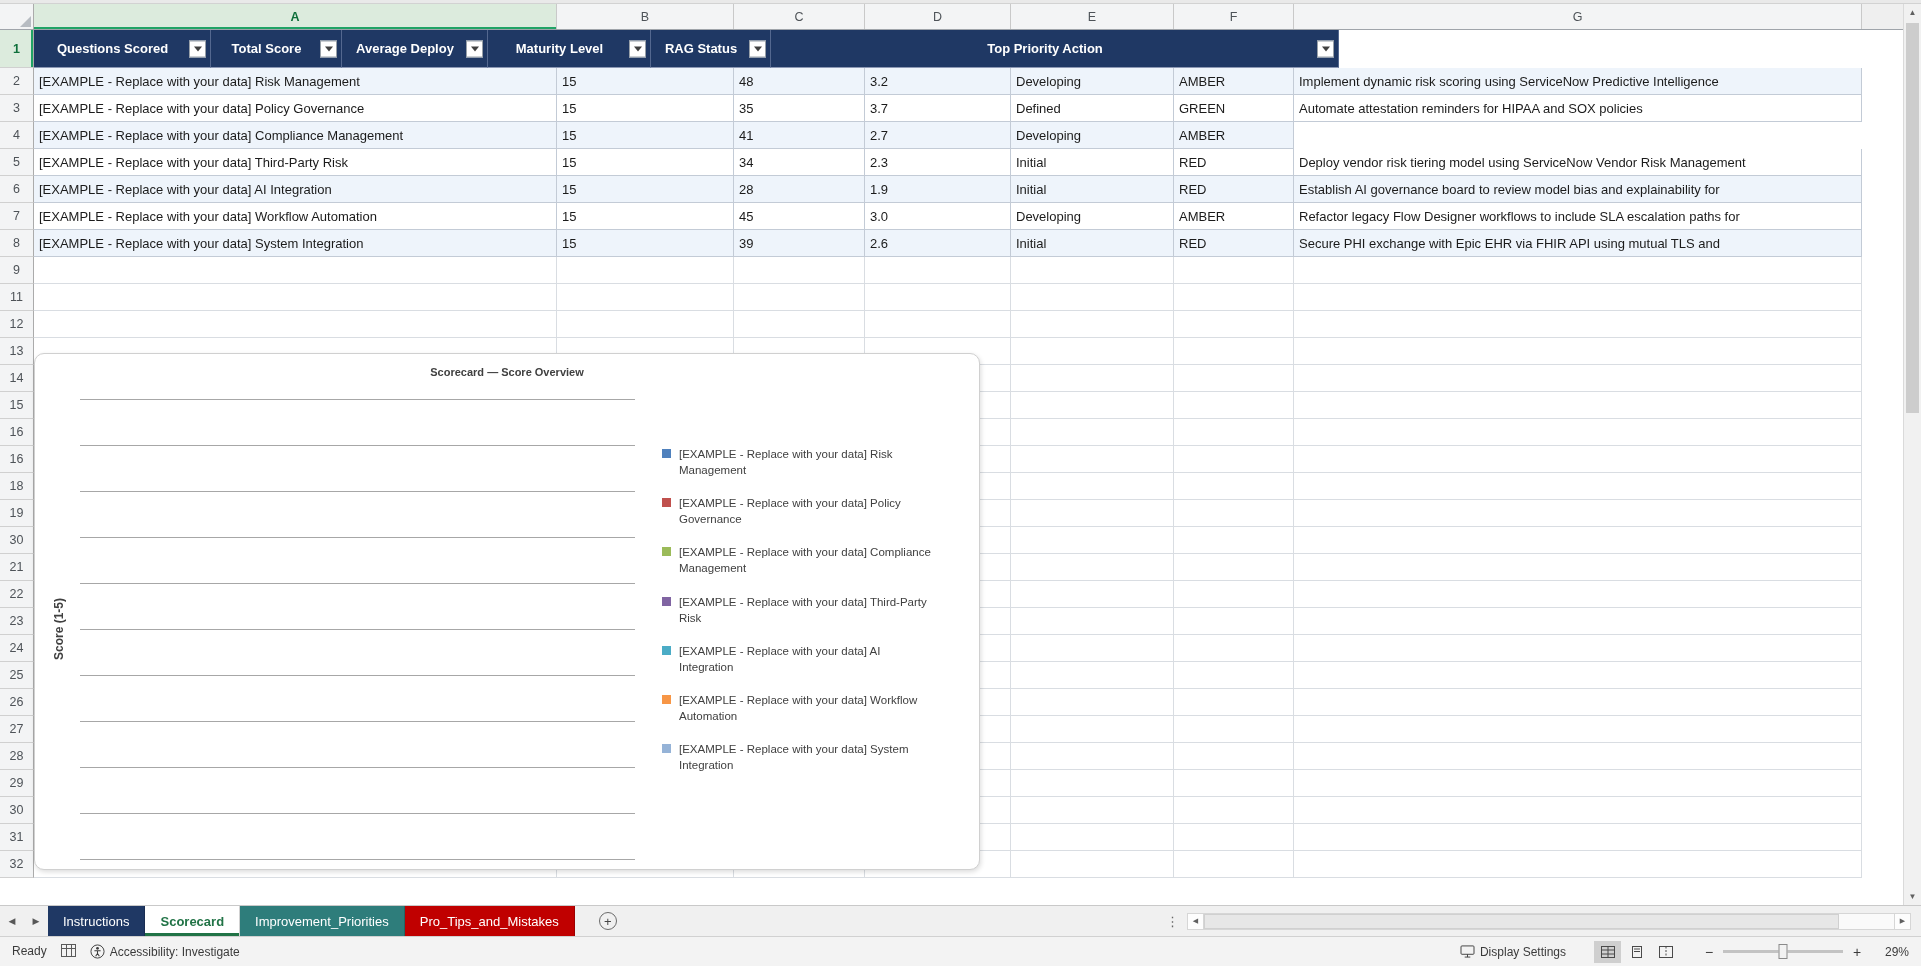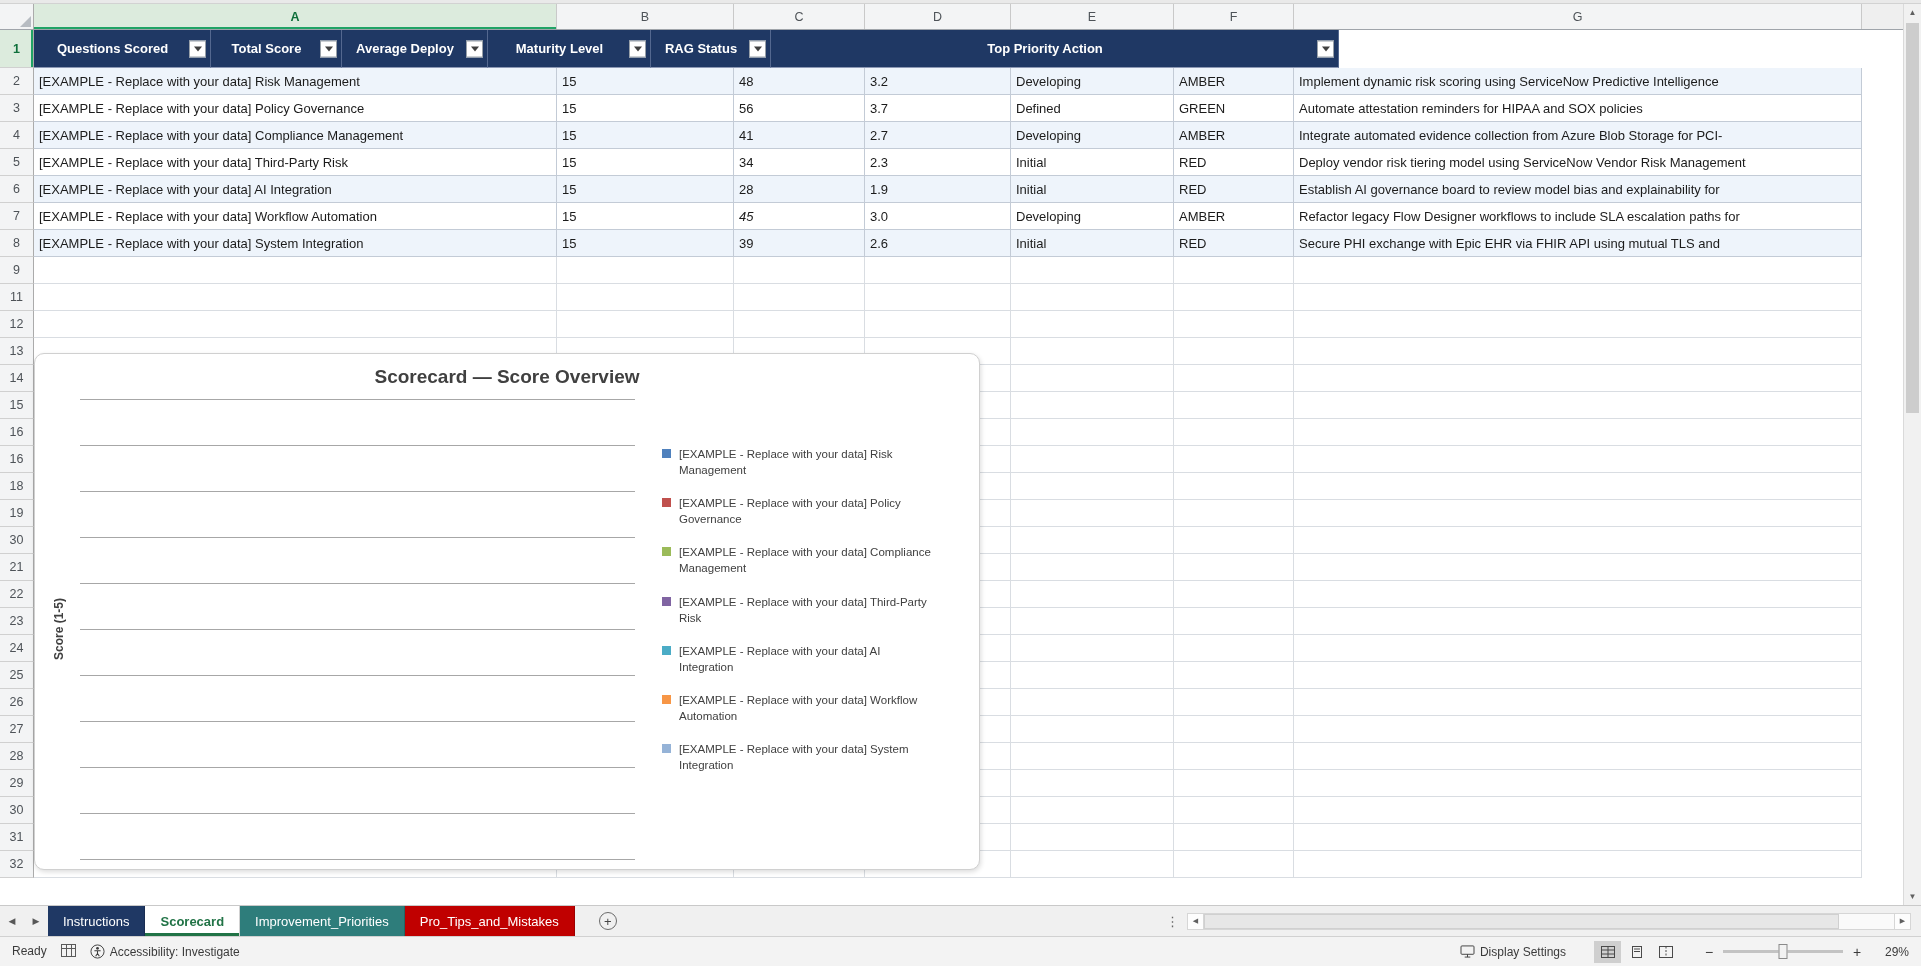--- a/index.html
+++ b/index.html
@@ -40,21 +40,21 @@
   .cell.th.a1sel { outline:2px solid #1E7145; outline-offset:-2px; }
   .fill { flex:1; background:#fff; }
   .filter-btn { position:absolute; right:4px; top:50%; transform:translateY(-50%); width:17px; height:17px;
     background:#fff; border:1px solid #98A0A8; display:flex; align-items:center; justify-content:center; }
   .filter-btn::after { content:''; width:0; height:0; border-left:4px solid transparent; border-right:4px solid transparent;
     border-top:5px solid #404040; }
 
   
   .chart { position:absolute; left:34px; top:323px; width:946px; height:517px; background:#fff;
     border:1px solid #D0D0D0; border-radius:10px; box-shadow:1px 2px 5px rgba(0,0,0,0.14); z-index:5; }
-  .chart-title { position:absolute; top:12px; left:0; right:0; text-align:center; font-size:19px; font-weight:bold; color:#404040; }
+  .chart-title { position:absolute; top:12px; left:0; right:0; text-align:center; font-size:11px; font-weight:bold; color:#404040; }
   .plot { position:absolute; left:45px; top:45px; width:555px; height:461px; }
   .gl { position:absolute; left:0; right:0; height:1px; background:#A7A7A7; }
   .ylab { position:absolute; left:14px; top:45px; height:461px; width:20px; display:flex; align-items:center; justify-content:center; }
   .ylab span { writing-mode:vertical-rl; transform:rotate(180deg); font-size:12px; font-weight:bold; color:#404040; }
   .legend { position:absolute; left:627px; top:92px; width:300px; }
   .legend-item { display:flex; gap:8px; margin-bottom:17px; }
   .sq { width:9px; height:9px; flex:none; margin-top:3px; }
   .legend-text { font-size:11.5px; color:#404040; line-height:1.4; width:255px; }
 
   
@@ -153,36 +153,35 @@
             <div class="cell tbl band" style="width: 146px;">3.2</div>
             <div class="cell tbl band" style="width: 163px;">Developing</div>
             <div class="cell tbl band" style="width: 120px;">AMBER</div>
             <div class="cell tbl band" style="width: 568px;">Implement dynamic risk scoring using ServiceNow Predictive Intelligence</div>
             <div class="fill"></div>
           </div>
           <div class="row">
             <div class="rownum">3</div>
             <div class="cell tbl" style="width: 523px;">[EXAMPLE - Replace with your data] Policy Governance</div>
             <div class="cell tbl" style="width: 177px;">15</div>
-            <div class="cell tbl" style="width: 131px;">56</div>
+            <div class="cell tbl" style="width: 131px;">35</div>
             <div class="cell tbl" style="width: 146px;">3.7</div>
             <div class="cell tbl" style="width: 163px;">Defined</div>
             <div class="cell tbl" style="width: 120px;">GREEN</div>
             <div class="cell tbl" style="width: 568px;">Automate attestation reminders for HIPAA and SOX policies</div>
             <div class="fill"></div>
           </div>
           <div class="row">
             <div class="rownum">4</div>
             <div class="cell tbl band" style="width: 523px;">[EXAMPLE - Replace with your data] Compliance Management</div>
             <div class="cell tbl band" style="width: 177px;">15</div>
             <div class="cell tbl band" style="width: 131px;">41</div>
             <div class="cell tbl band" style="width: 146px;">2.7</div>
             <div class="cell tbl band" style="width: 163px;">Developing</div>
             <div class="cell tbl band" style="width: 120px;">AMBER</div>
-            <div class="cell tbl band" style="width: 568px;">Integrate automated evidence collection from Azure Blob Storage for PCI-</div>
             <div class="fill"></div>
           </div>
           <div class="row">
             <div class="rownum">5</div>
             <div class="cell tbl" style="width: 523px;">[EXAMPLE - Replace with your data] Third-Party Risk</div>
             <div class="cell tbl" style="width: 177px;">15</div>
             <div class="cell tbl" style="width: 131px;">34</div>
             <div class="cell tbl" style="width: 146px;">2.3</div>
             <div class="cell tbl" style="width: 163px;">Initial</div>
             <div class="cell tbl" style="width: 120px;">RED</div>
@@ -197,21 +196,21 @@
             <div class="cell tbl band" style="width: 146px;">1.9</div>
             <div class="cell tbl band" style="width: 163px;">Initial</div>
             <div class="cell tbl band" style="width: 120px;">RED</div>
             <div class="cell tbl band" style="width: 568px;">Establish AI governance board to review model bias and explainability for</div>
             <div class="fill"></div>
           </div>
           <div class="row">
             <div class="rownum">7</div>
             <div class="cell tbl" style="width: 523px;">[EXAMPLE - Replace with your data] Workflow Automation</div>
             <div class="cell tbl" style="width: 177px;">15</div>
-            <div class="cell tbl" style="width: 131px; font-style: italic;">45</div>
+            <div class="cell tbl" style="width: 131px;">45</div>
             <div class="cell tbl" style="width: 146px;">3.0</div>
             <div class="cell tbl" style="width: 163px;">Developing</div>
             <div class="cell tbl" style="width: 120px;">AMBER</div>
             <div class="cell tbl" style="width: 568px;">Refactor legacy Flow Designer workflows to include SLA escalation paths for</div>
             <div class="fill"></div>
           </div>
           <div class="row">
             <div class="rownum">8</div>
             <div class="cell tbl band" style="width: 523px;">[EXAMPLE - Replace with your data] System Integration</div>
             <div class="cell tbl band" style="width: 177px;">15</div>

